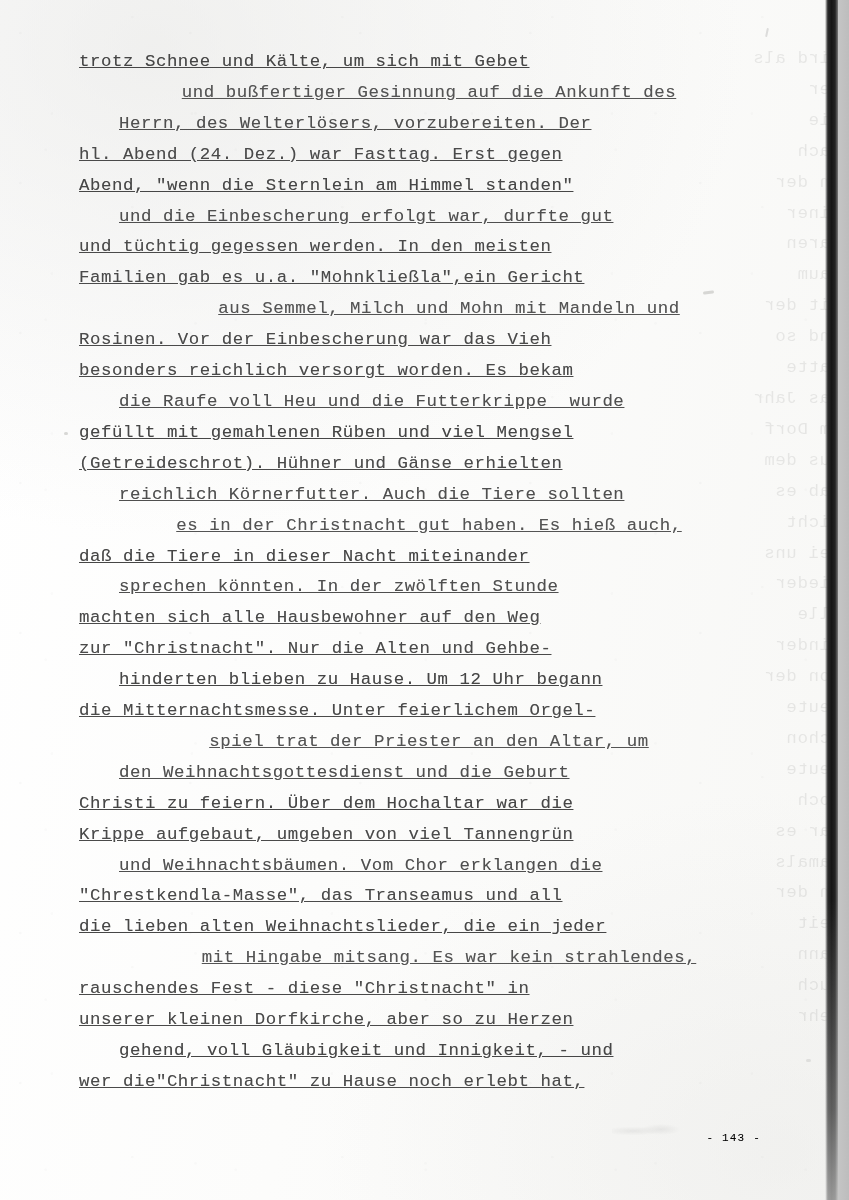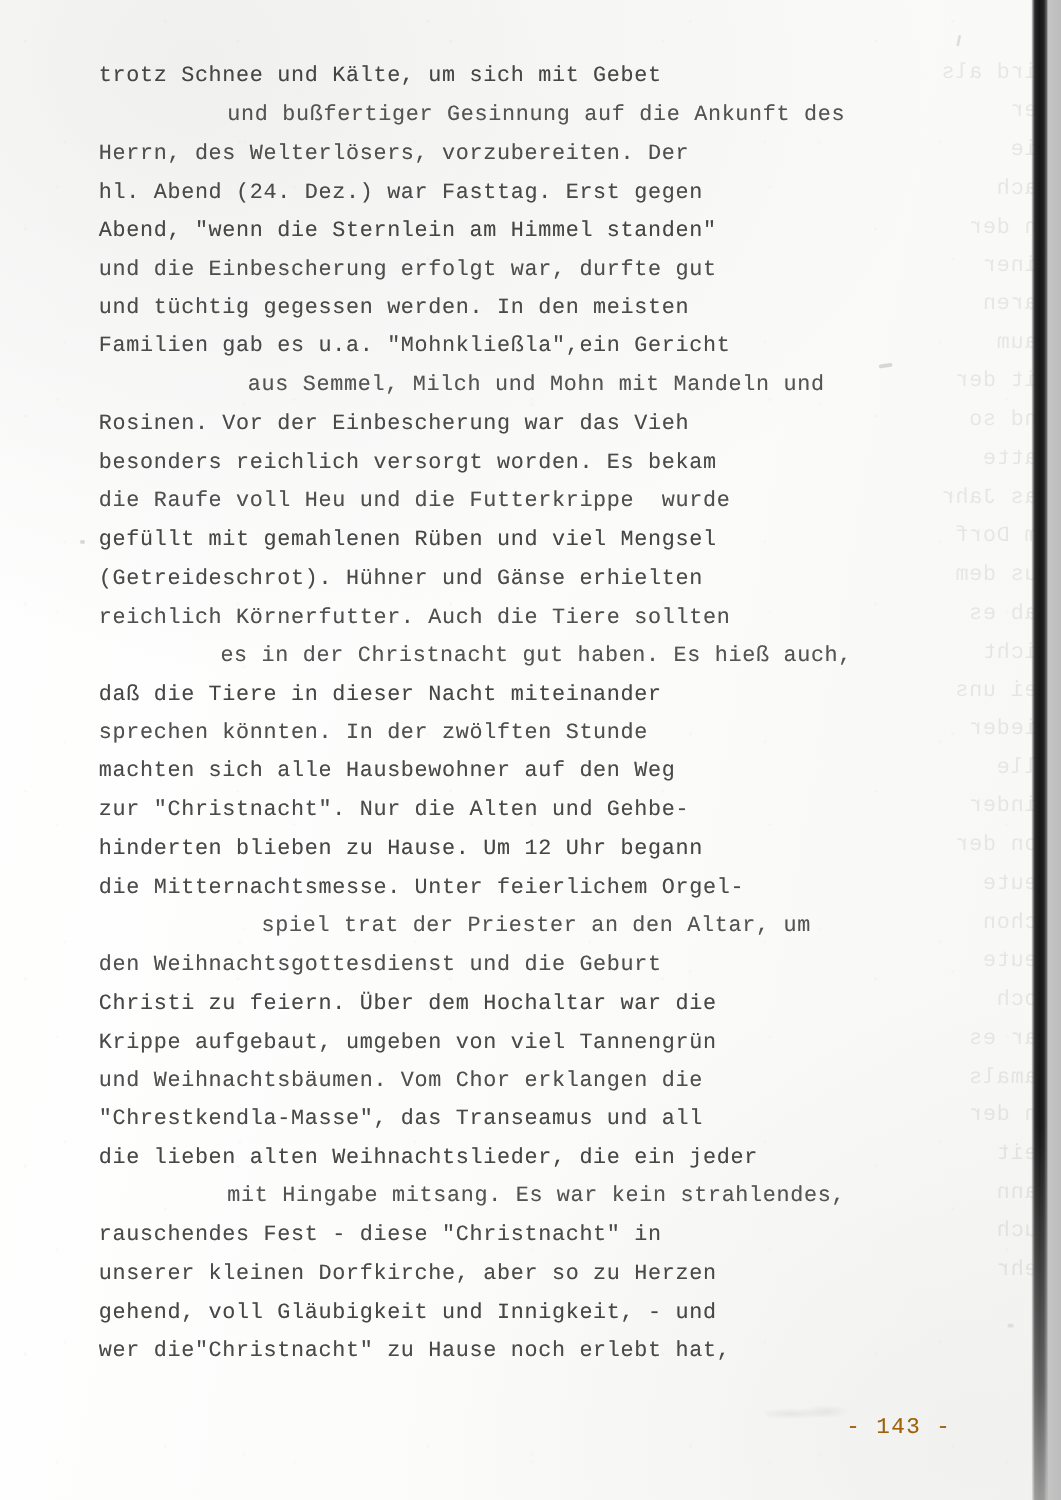--- a/index.html
+++ b/index.html
@@ -117,35 +117,36 @@
     font-size: 17.4px;
     line-height: 30.9px;
     letter-spacing: .55px;
     white-space: pre;
   }
   .typed-body .ln {
     display: block;
     white-space: pre;
     
     text-shadow: 0 0 .45px rgba(90,90,90,.40);
+    text-decoration: underline;
   }
   
-  .typed-body .ln:nth-child(3n)   { color: #4f4f4f; }
+  .typed-body .ln:nth-child(3n)   { color: #4f4f4f; margin-left: 40px; }
   .typed-body .ln:nth-child(4n+1) { color: #464646; }
   .typed-body .ln:nth-child(7n+2) { color: #545454; text-align: center; }
 
   
   .folio {
     position: absolute;
     left: 0;
     top: 1132px;
     width: 761px;
     text-align: right;
-    color: #a16207;
-    font-size: 18px;
+    color: #000000;
+    font-size: 11px;
     letter-spacing: 1.2px;
     white-space: pre;
     text-shadow: 0 0 .45px rgba(90,90,90,.40);
   }
 
   
   .folio-smudge {
     position: absolute;
     left: 612px;
     top: 1123px;

